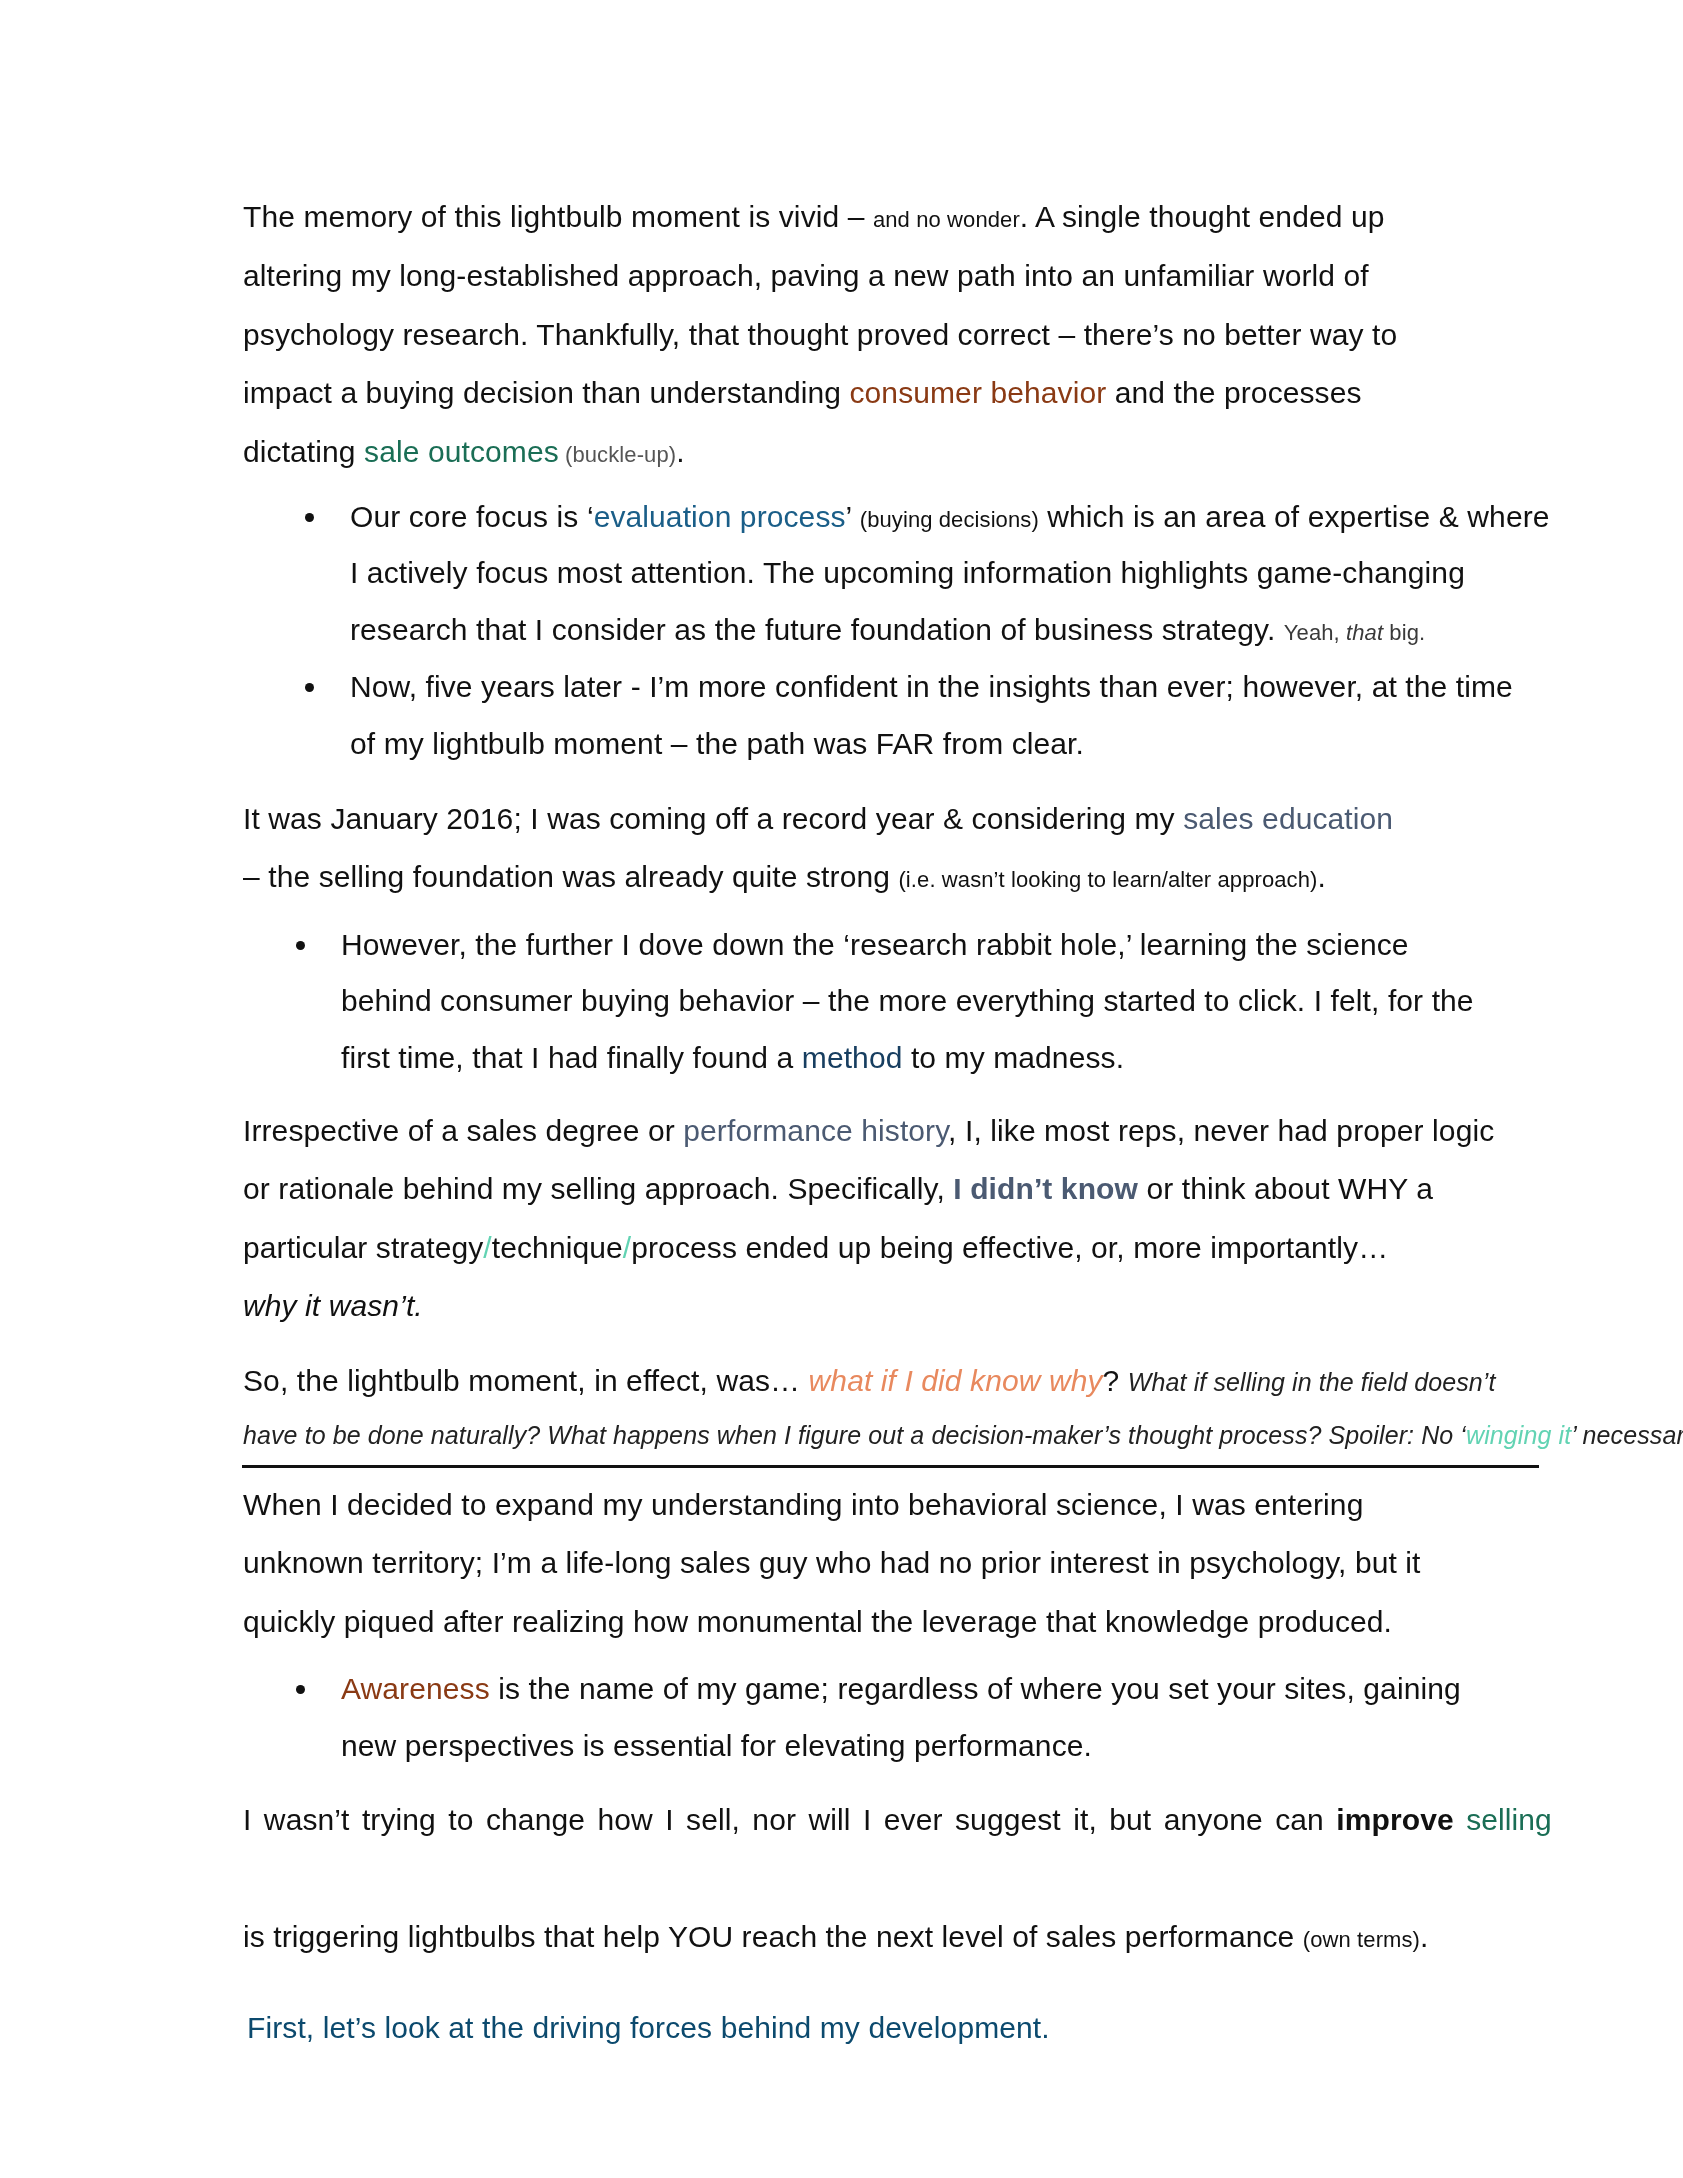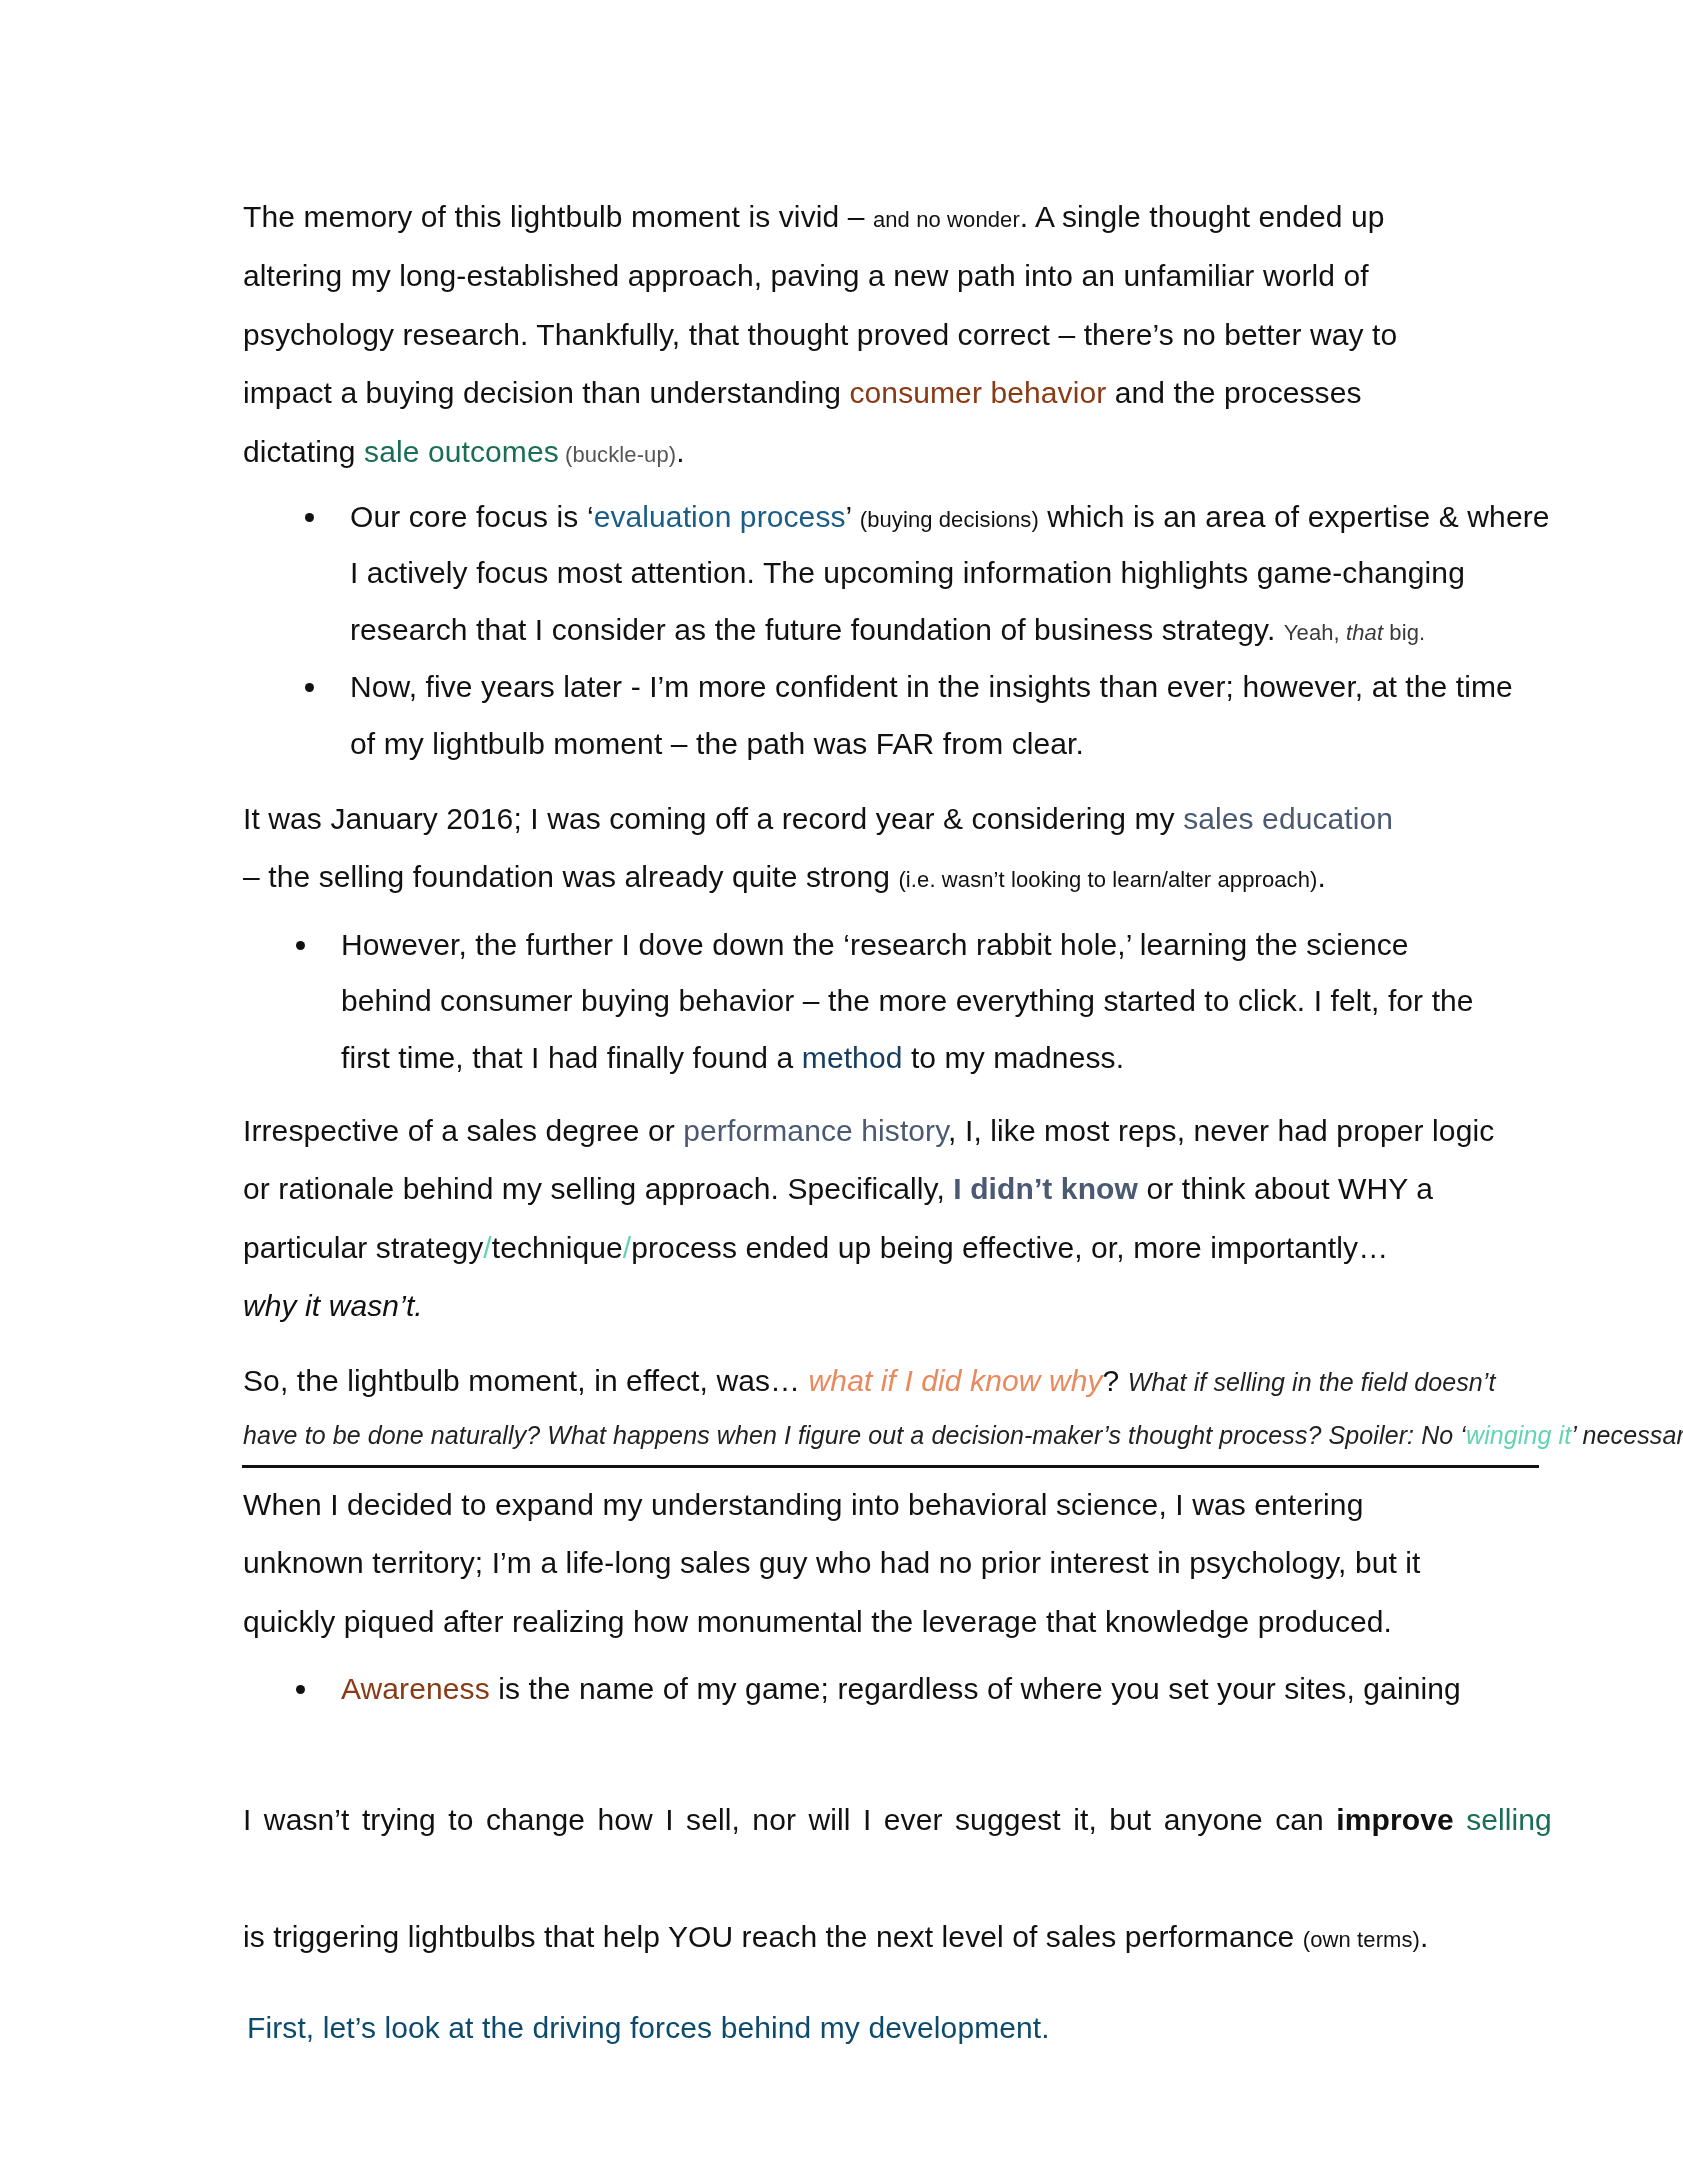--- a/index.html
+++ b/index.html
@@ -109,20 +109,21 @@
   <div class="rule" style="background: rgb(17, 17, 17);"></div>
 
   <div class="line" style="left:195px; top:1485px;">When I decided to expand my understanding into behavioral science, I was entering</div>
   <div class="line" style="left:195px; top:1543px;text-align:center;">unknown territory; I’m a life-long sales guy who had no prior interest in psychology, but it</div>
   <div class="line" style="left:195px; top:1602px;">quickly piqued after realizing how monumental the leverage that knowledge produced.</div>
 
   <div class="bullet" style="left:248px; top:1685px;"></div>
   <div class="line" style="left:293px; top:1669px;">
     <span class="c-rust">Awareness</span><span> is the name of my game; regardless of where you set your sites, gaining</span>
   </div>
+  <div class="line" style="left:293px; top:1726px;">new perspectives is essential for elevating performance.</div>
 
   <div class="line justify3" style="left:195px; top:1800px;">
     <span>I wasn’t trying to change how I sell, nor will I ever suggest it, but anyone can </span><span class="b">improve</span><span> </span><span class="c-green">selling</span>
   </div>
   <div class="line" style="left:195px; top:1917px;">
     <span>is triggering lightbulbs that help YOU reach the next level of sales performance </span><span class="sm">(own terms)</span><span>.</span>
   </div>
 
   <div class="line closing" style="left:199px; top:2008px;">First, let’s look at the driving forces behind my development.</div>
 

